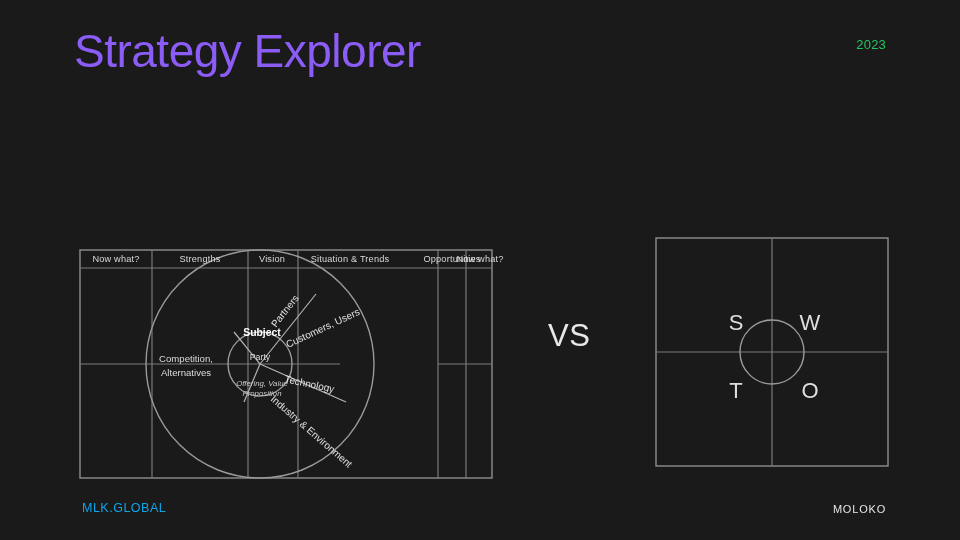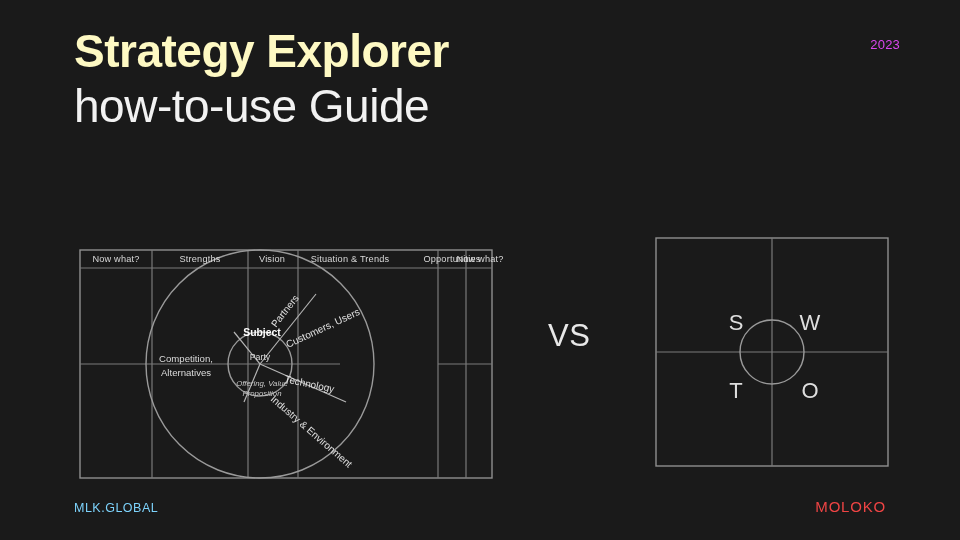--- a/index.html
+++ b/index.html
@@ -26,59 +26,59 @@
   .title-block {
     position: absolute;
     left: 74px;
     top: 28px;
     line-height: 1.0;
     letter-spacing: -0.5px;
   }
   .title-line1 {
     display: block;
     font-size: 46px;
-    font-weight: 700;
-    color: #fef9c3;
+    font-weight: 400;
+    color: #8b5cf6;
     letter-spacing: -0.5px;
     white-space: nowrap;
   }
   .title-line2 {
     display: block;
     font-size: 46px;
     font-weight: 300;
     color: #f2f2f2;
     letter-spacing: -0.5px;
     margin-top: 9px;
     white-space: nowrap;
   }
   .year {
     position: absolute;
-    right: 60px;
+    right: 74px;
     top: 37px;
     font-size: 13px;
     font-weight: 400;
-    color: #d946ef;
+    color: #22c55e;
     letter-spacing: 0.2px;
   }
 
   
   .footer-left {
     position: absolute;
-    left: 74px;
+    left: 82px;
     bottom: 25px;
     font-size: 12.5px;
-    color: #7dd3fc;
+    color: #0ea5e9;
     letter-spacing: 0.5px;
   }
   .footer-right {
     position: absolute;
     right: 74px;
     bottom: 25px;
-    font-size: 15px;
-    color: #ef4444;
+    font-size: 11px;
+    color: #e5e5e5;
     letter-spacing: 0.8px;
   }
 
   
   .diagram-left {
     position: absolute;
     left: 72px;
     top: 240px;
     width: 428px;
     height: 250px;
@@ -148,21 +148,20 @@
     text-anchor: middle;
   }
 </style>
 </head>
 <body>
 
 <div class="slide">
 
   <div class="title-block">
     <span class="title-line1">Strategy Explorer</span>
-    <span class="title-line2">how-to-use Guide</span>
   </div>
 
   <div class="year">2023</div>
 
   <div class="diagram-left">
     <svg viewBox="0 0 214 125" width="428" height="250">
 
       <rect x="4" y="5" width="206" height="114" class="gline"></rect>
 
       <g>

